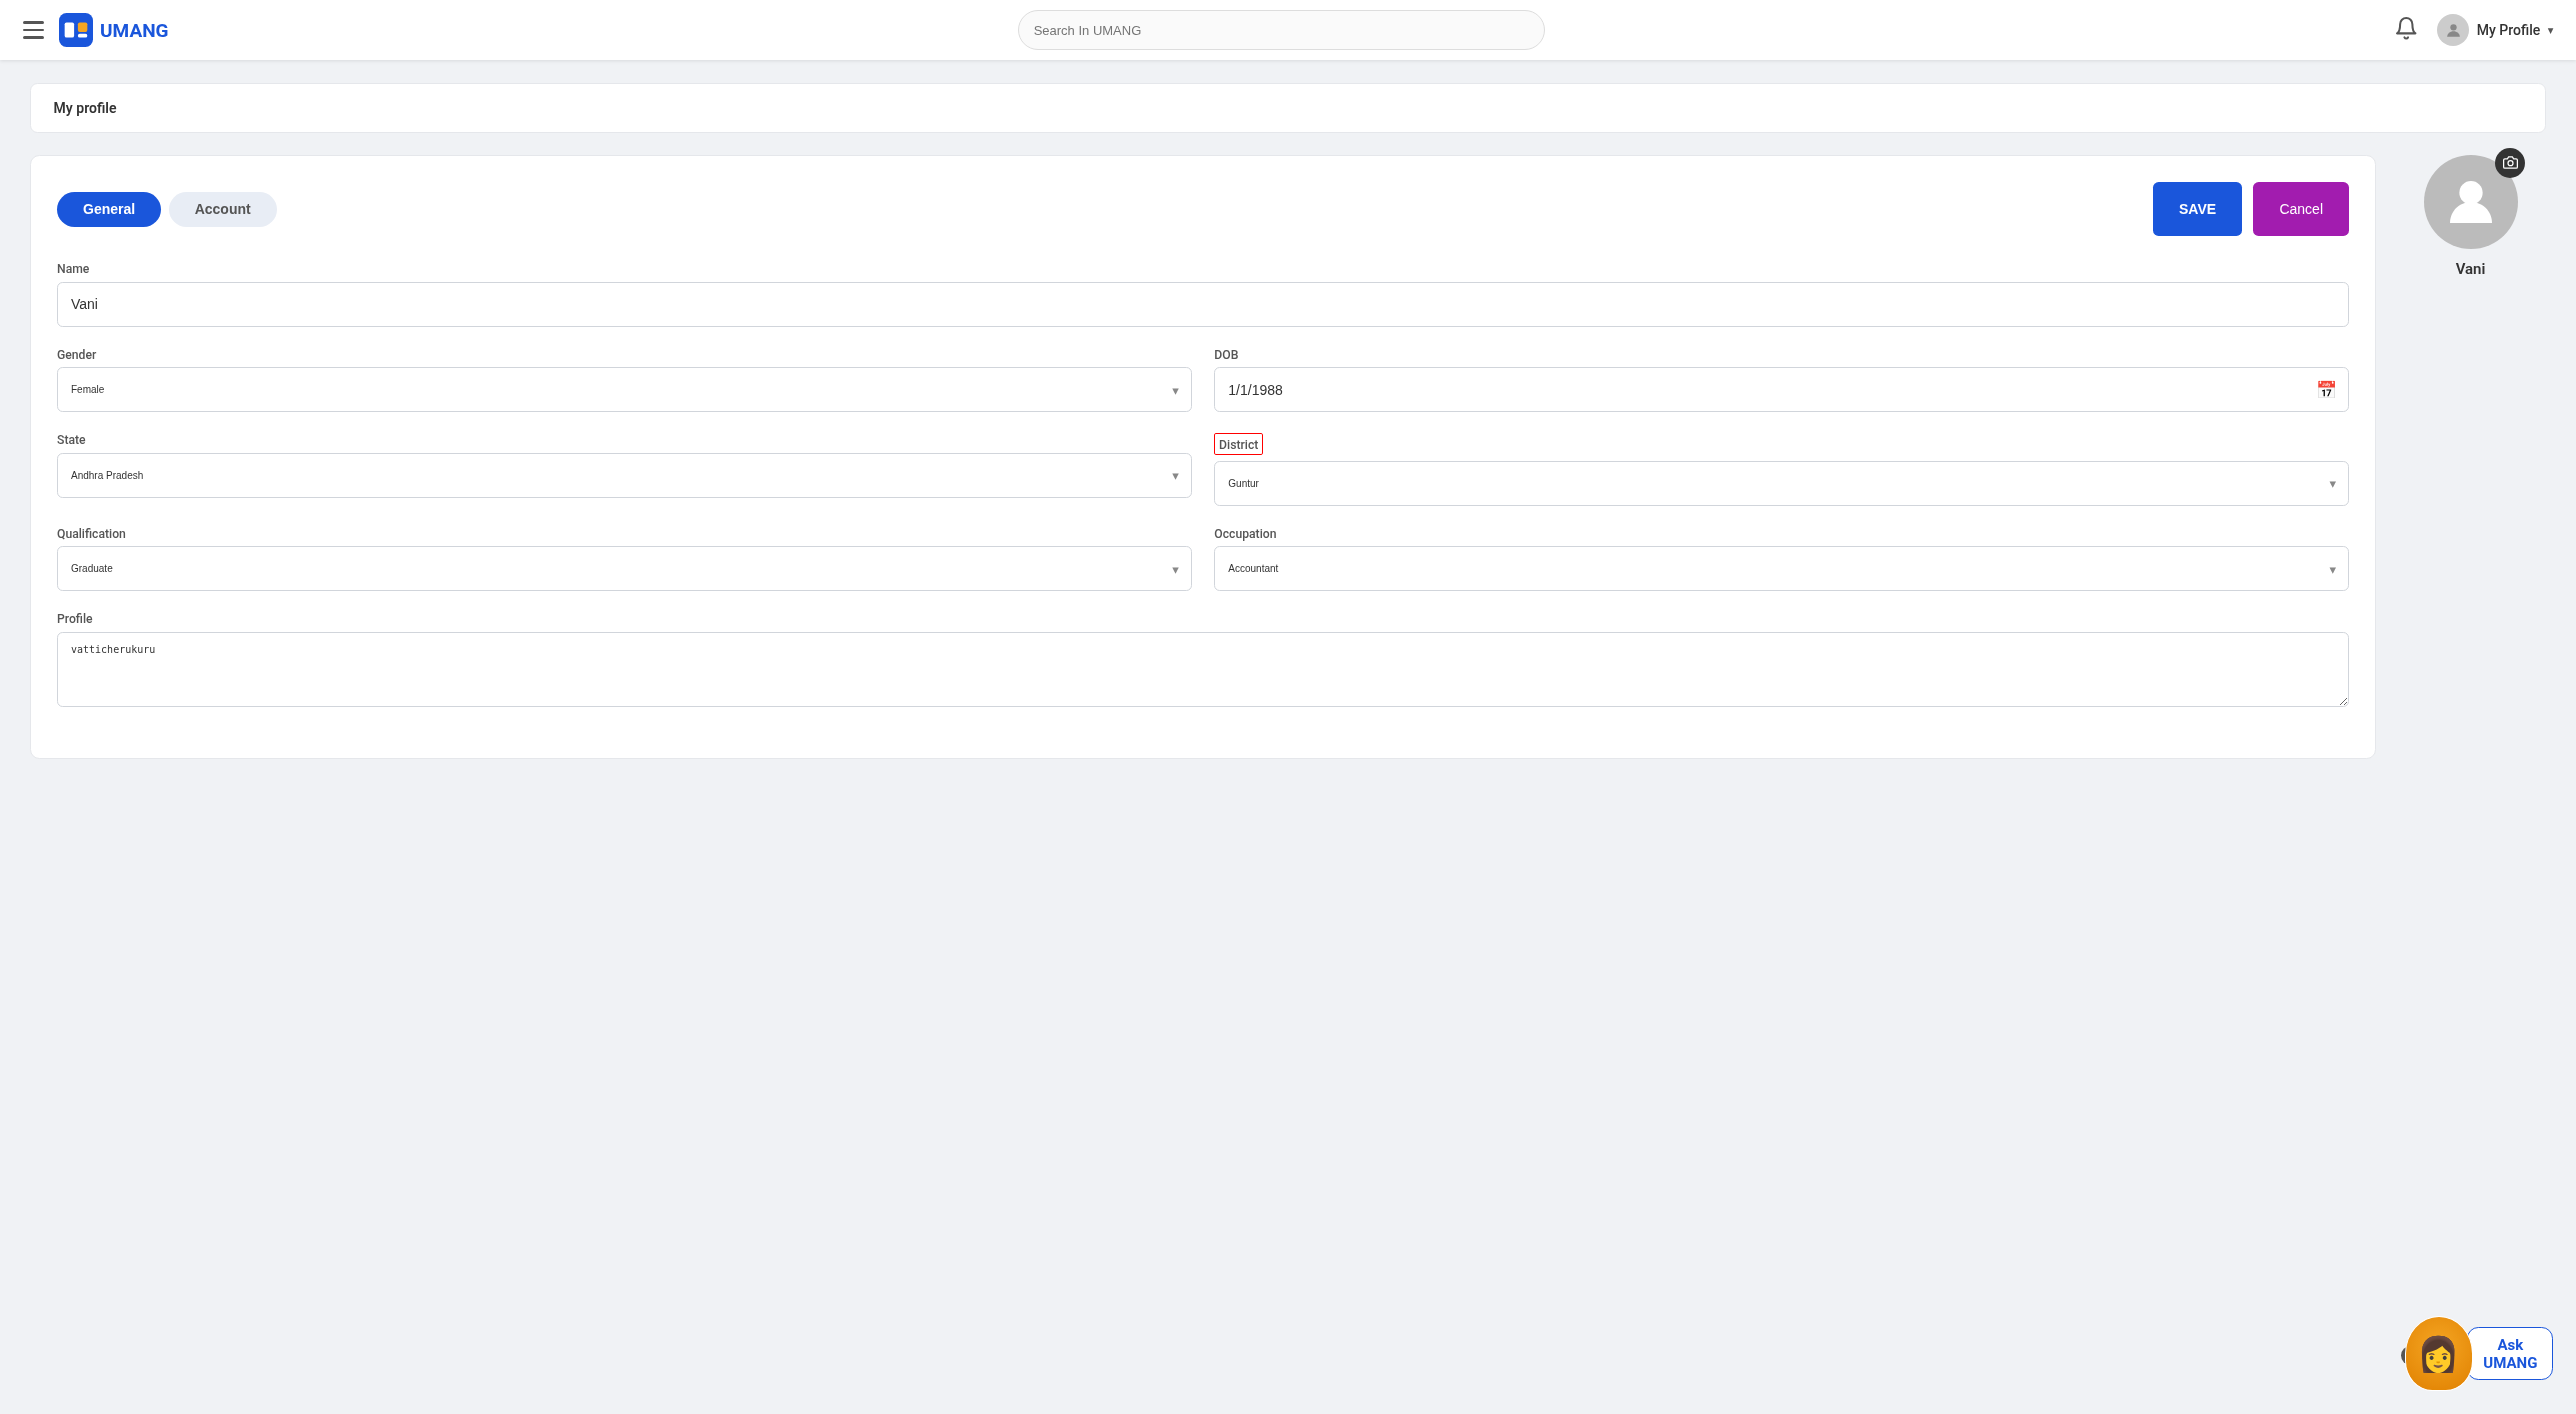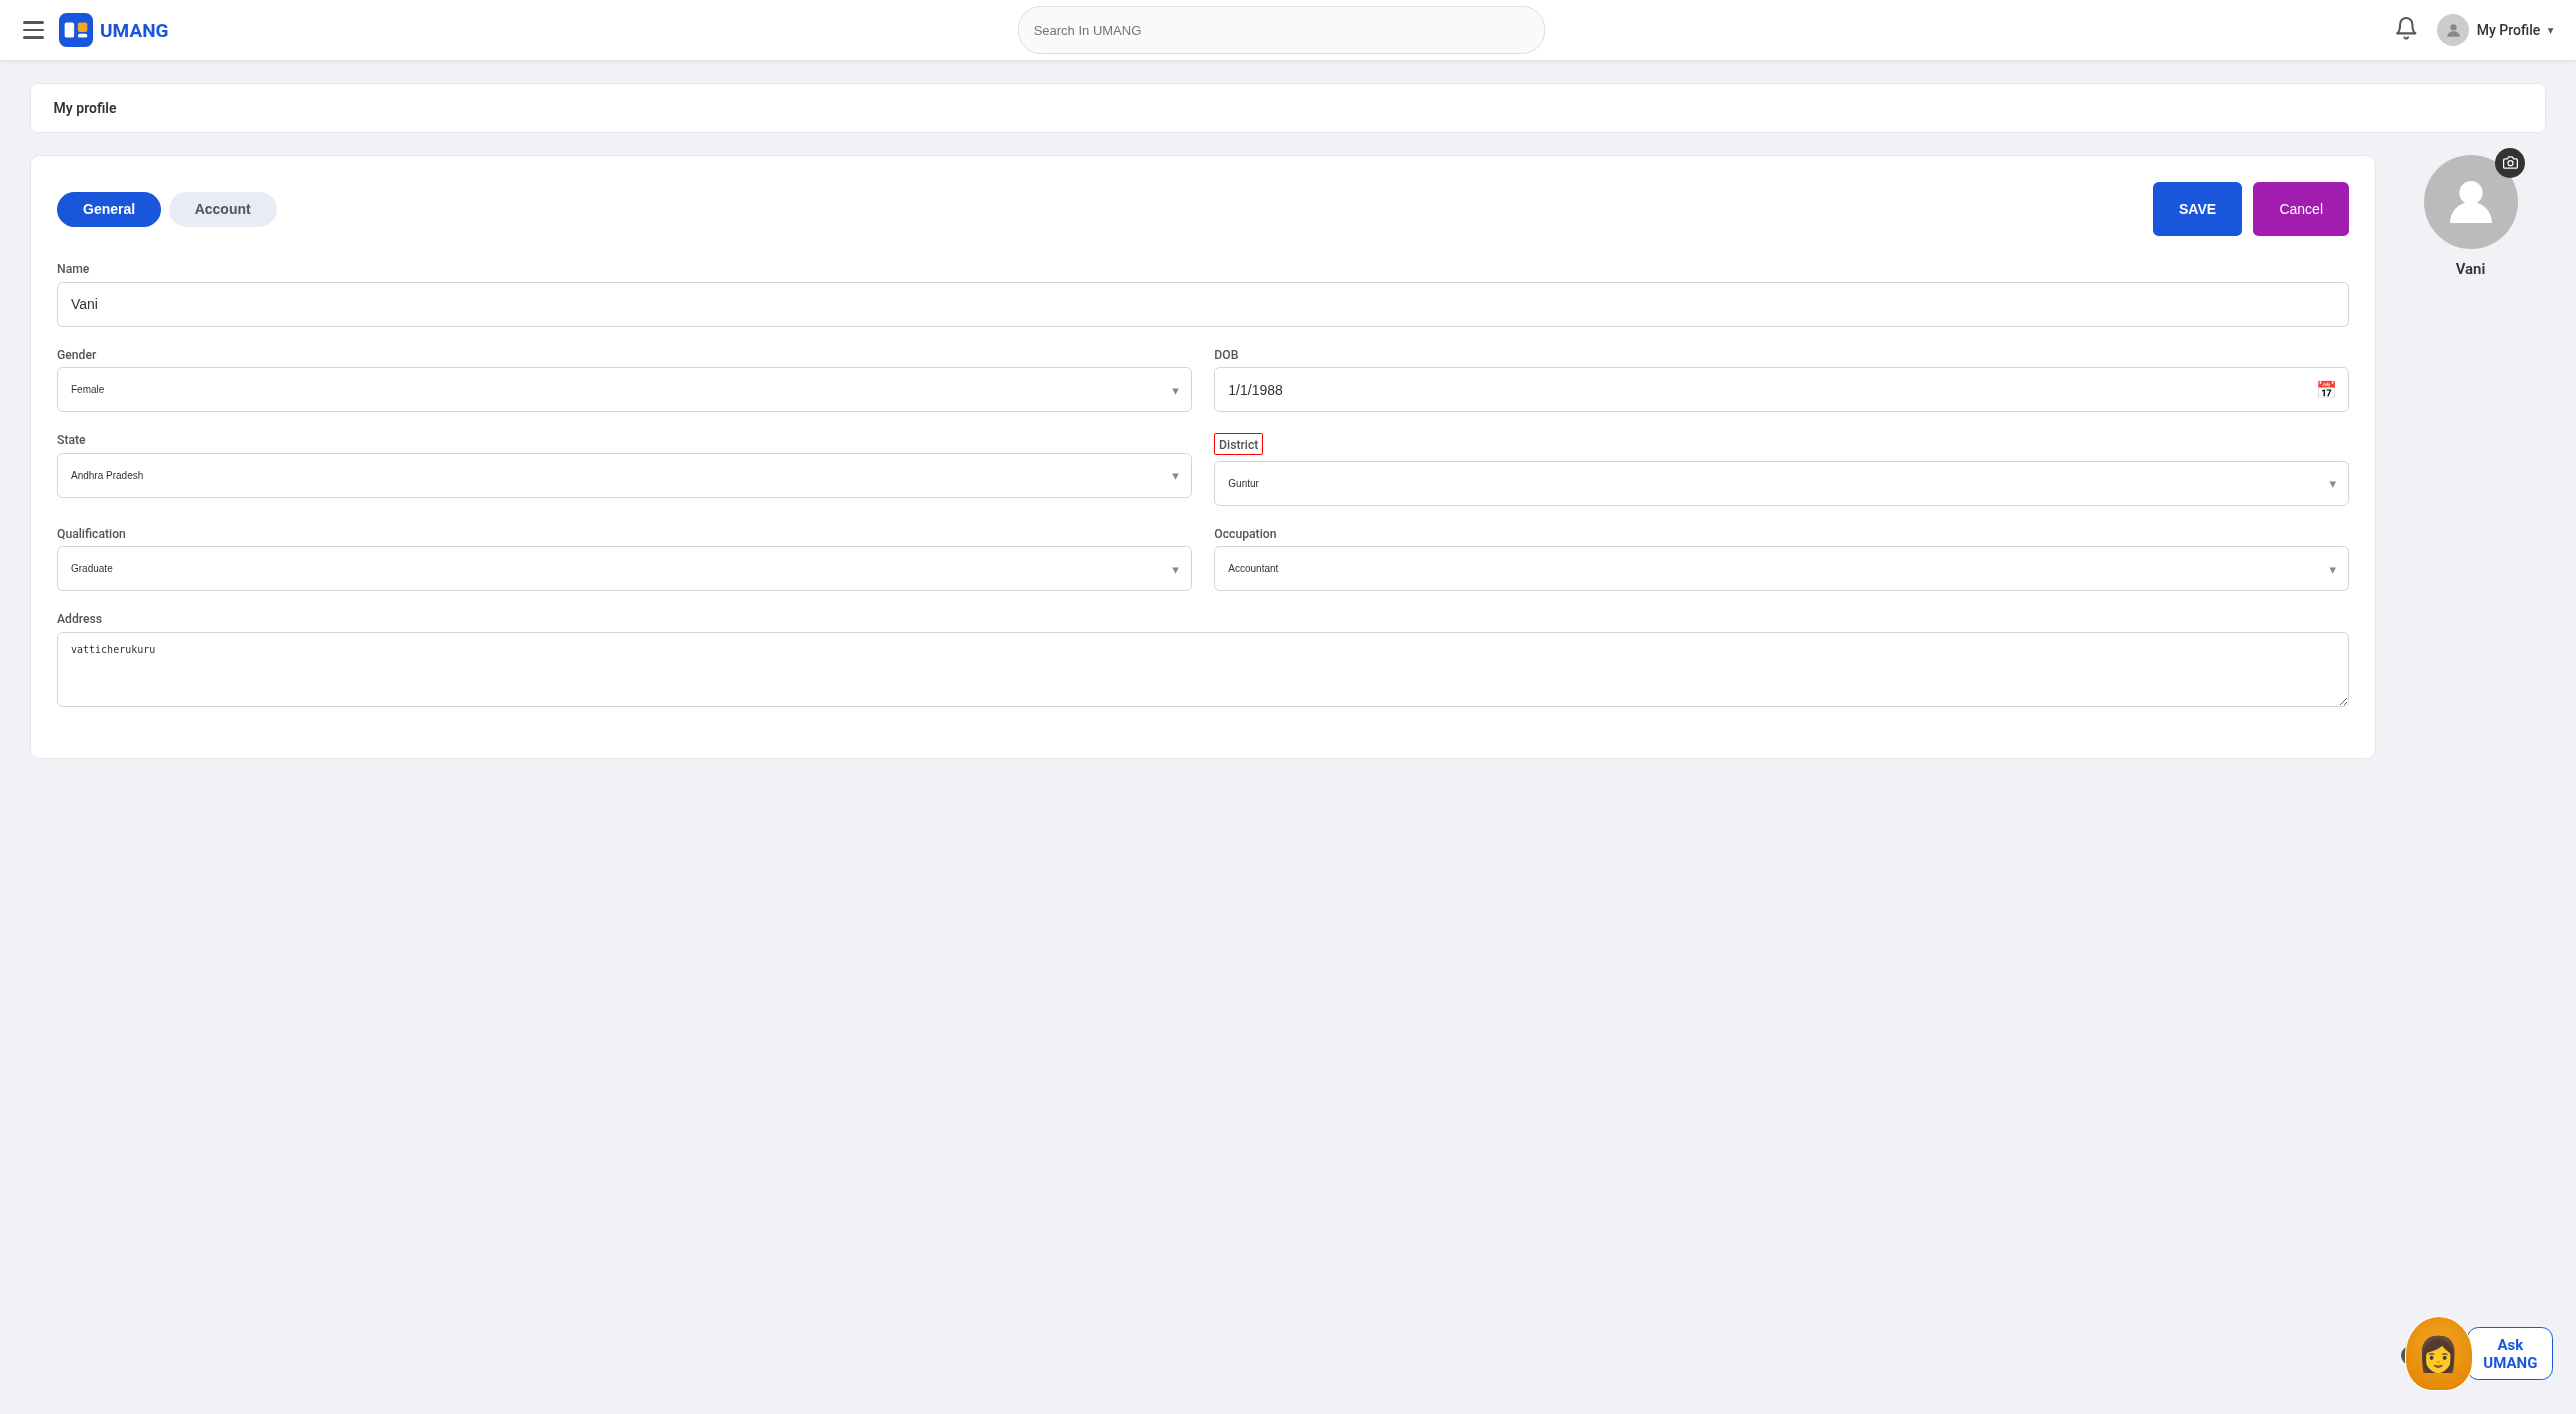--- a/index.html
+++ b/index.html
@@ -58,21 +58,21 @@
       justify-content: center;
       padding: 0 38px;
     }
     .search-input-wrap {
       width: 100%;
       max-width: 527px;
       position: relative;
     }
     .search-input {
       width: 100%;
-      height: 48px;
+      height: 40px;
       border: 0.9px solid #ddd;
       border-radius: 22.6px;
       padding: 0 15px;
       font-size: 13px;
       color: #999;
       outline: none;
       background: #fafafa;
     }
     .header-right {
       display: flex;
@@ -516,21 +516,21 @@
               <option value="Accountant" selected="">Accountant</option>
               <option value="Engineer">Engineer</option>
               <option value="Doctor">Doctor</option>
               <option value="Teacher">Teacher</option>
             </select>
           </div>
         </div>
       </div>
 
       <div class="form-row-single">
-        <div class="field-label">Address</div>
+        <div class="field-label">Profile</div>
         <textarea class="address-input" style="">vatticherukuru</textarea>
       </div>
 
     </div>
 
     <div class="profile-sidebar">
       <div class="avatar-container">
         <div class="avatar-circle">
           <svg width="56" height="56" viewBox="0 0 24 24" fill="#fff">
             <circle cx="12" cy="8" r="5"></circle>

